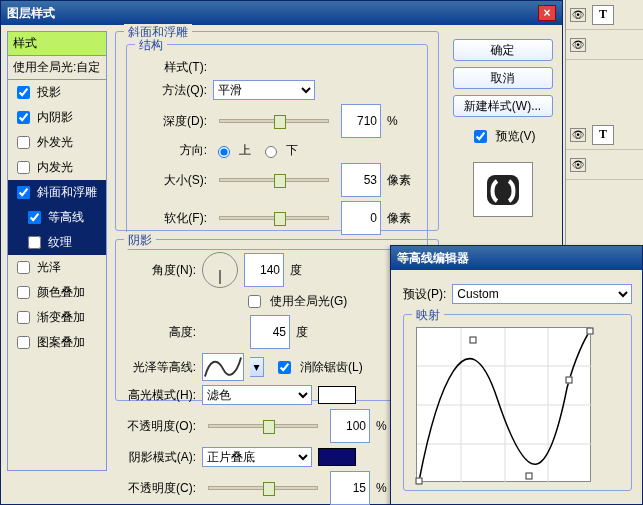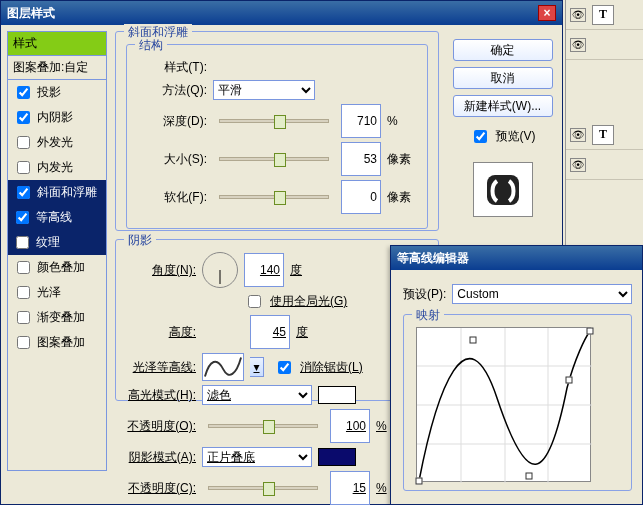--- a/index.html
+++ b/index.html
@@ -5,26 +5,26 @@
   * { box-sizing: border-box; font-family: "Microsoft YaHei", SimSun, Arial, sans-serif; }
   body { margin:0; background:#ece9d8; width:643px; height:505px; overflow:hidden; position:relative; font-size:12px; color:#000; }
 
   .main-window { position:absolute; left:0; top:0; width:563px; height:505px; background:#ece9d8; border:1px solid #0a246a; }
   .titlebar { height:24px; background:linear-gradient(#3a6ea5,#0a3d91); color:#fff; display:flex; align-items:center; padding:0 6px; font-weight:bold; justify-content:space-between; }
   .titlebar .closebtn { width:18px; height:16px; background:#d44; border:1px solid #900; color:#fff; text-align:center; line-height:14px; font-weight:bold; font-size:12px; }
   .body { display:flex; height:calc(100% - 24px); }
 
   .left-panel { width:110px; padding:6px 4px 6px 6px; }
   .styles-box { border:1px solid #7a96df; height:440px; display:flex; flex-direction:column; }
-  .styles-header { border-bottom:1px solid #7a96df; padding:3px 5px; background:#84cc16; }
+  .styles-header { border-bottom:1px solid #7a96df; padding:3px 5px; background:#bef264; }
   .styles-sub { border-bottom:1px solid #7a96df; padding:3px 5px; background:#ece9d8; }
   .style-item { padding:3px 5px; display:flex; align-items:center; gap:4px; }
   .style-item.selected { background:#0a246a; color:#fff; }
   .style-item input[type=checkbox]{ width:13px; height:13px; }
-  .style-item.indent { padding-left:4px; }
+  .style-item.indent { padding-left:16px; }
 
   .center { flex:1; padding:6px 8px 6px 4px; }
   .groupbox { border:1px solid #8aa2e6; border-radius:3px; padding:8px 10px 10px 10px; margin-bottom:8px; position:relative; }
   .groupbox > legend, .gblabel { position:absolute; top:-8px; left:8px; background:#ece9d8; padding:0 4px; color:#26459f; }
   .subgroup { border:1px solid #8aa2e6; border-radius:3px; padding:10px 10px 10px 10px; position:relative; margin-top:4px; }
   .subgroup .gblabel { color:#26459f; }
 
   .row { display:flex; align-items:center; gap:6px; margin:4px 0; }
   .row-label { width:70px; text-align:right; }
   select { height:20px; border:1px solid #7a96df; background:#fff; font-size:12px; }
@@ -85,21 +85,21 @@
 <div class="main-window">
   <div class="titlebar">
     <span>图层样式</span>
     <span class="closebtn">×</span>
   </div>
   <div class="body">
 
     <div class="left-panel">
       <div class="styles-box">
         <div class="styles-header">样式</div>
-        <div class="styles-sub">图案叠加:自定</div>
+        <div class="styles-sub">使用全局光:自定</div>
         <div id="style-list">
             <div class="style-item">
               <input type="checkbox" checked="" style="">
               <span>投影</span>
             </div>
             <div class="style-item">
               <input type="checkbox" checked="" style="">
               <span>内阴影</span>
             </div>
             <div class="style-item">
@@ -117,25 +117,25 @@
             <div class="style-item selected indent">
               <input type="checkbox" checked="" style="">
               <span>等高线</span>
             </div>
             <div class="style-item selected indent">
               <input type="checkbox" style="">
               <span>纹理</span>
             </div>
             <div class="style-item">
               <input type="checkbox" style="">
+              <span>光泽</span>
+            </div>
+            <div class="style-item">
+              <input type="checkbox" style="">
               <span>颜色叠加</span>
-            </div>
-            <div class="style-item">
-              <input type="checkbox" style="">
-              <span>光泽</span>
             </div>
             <div class="style-item">
               <input type="checkbox" style="">
               <span>渐变叠加</span>
             </div>
             <div class="style-item">
               <input type="checkbox" style="">
               <span>图案叠加</span>
             </div>
           </div>
@@ -155,35 +155,42 @@
             <span class="row-label">方法(Q):</span>
             <select style="width:102px"><option>平滑</option></select>
           </div>
           <div class="row">
             <span class="row-label">深度(D):</span>
             <div class="slider"></div>
             <input class="numbox" type="text" value="710" style="">
             <span class="unit">%</span>
           </div>
           <div class="row">
+            <span class="row-label">方向:</span>
+            <input type="radio" class="radio-dot" checked="" style="">
+            <span>上</span>
+            <input type="radio" class="radio-dot" style="margin-left: 8px;">
+            <span>下</span>
+          </div>
+          <div class="row">
             <span class="row-label">大小(S):</span>
             <div class="slider"></div>
             <input class="numbox" type="text" value="53" style="">
             <span>像素</span>
           </div>
           <div class="row">
             <span class="row-label">软化(F):</span>
             <div class="slider"></div>
             <input class="numbox" type="text" value="0" style="">
             <span>像素</span>
           </div>
         </div>
       </div>
 
-      <div class="groupbox" style="height:162px;text-decoration:underline;">
+      <div class="groupbox" style="height:162px;">
         <span class="gblabel">阴影</span>
 
         <div class="row">
           <span class="row-label">角度(N):</span>
           <div class="angle-widget"></div>
           <input class="numbox" type="text" value="140" style="">
           <span>度</span>
         </div>
         <div class="row" style="padding-left:118px">
           <input type="checkbox" style="">

